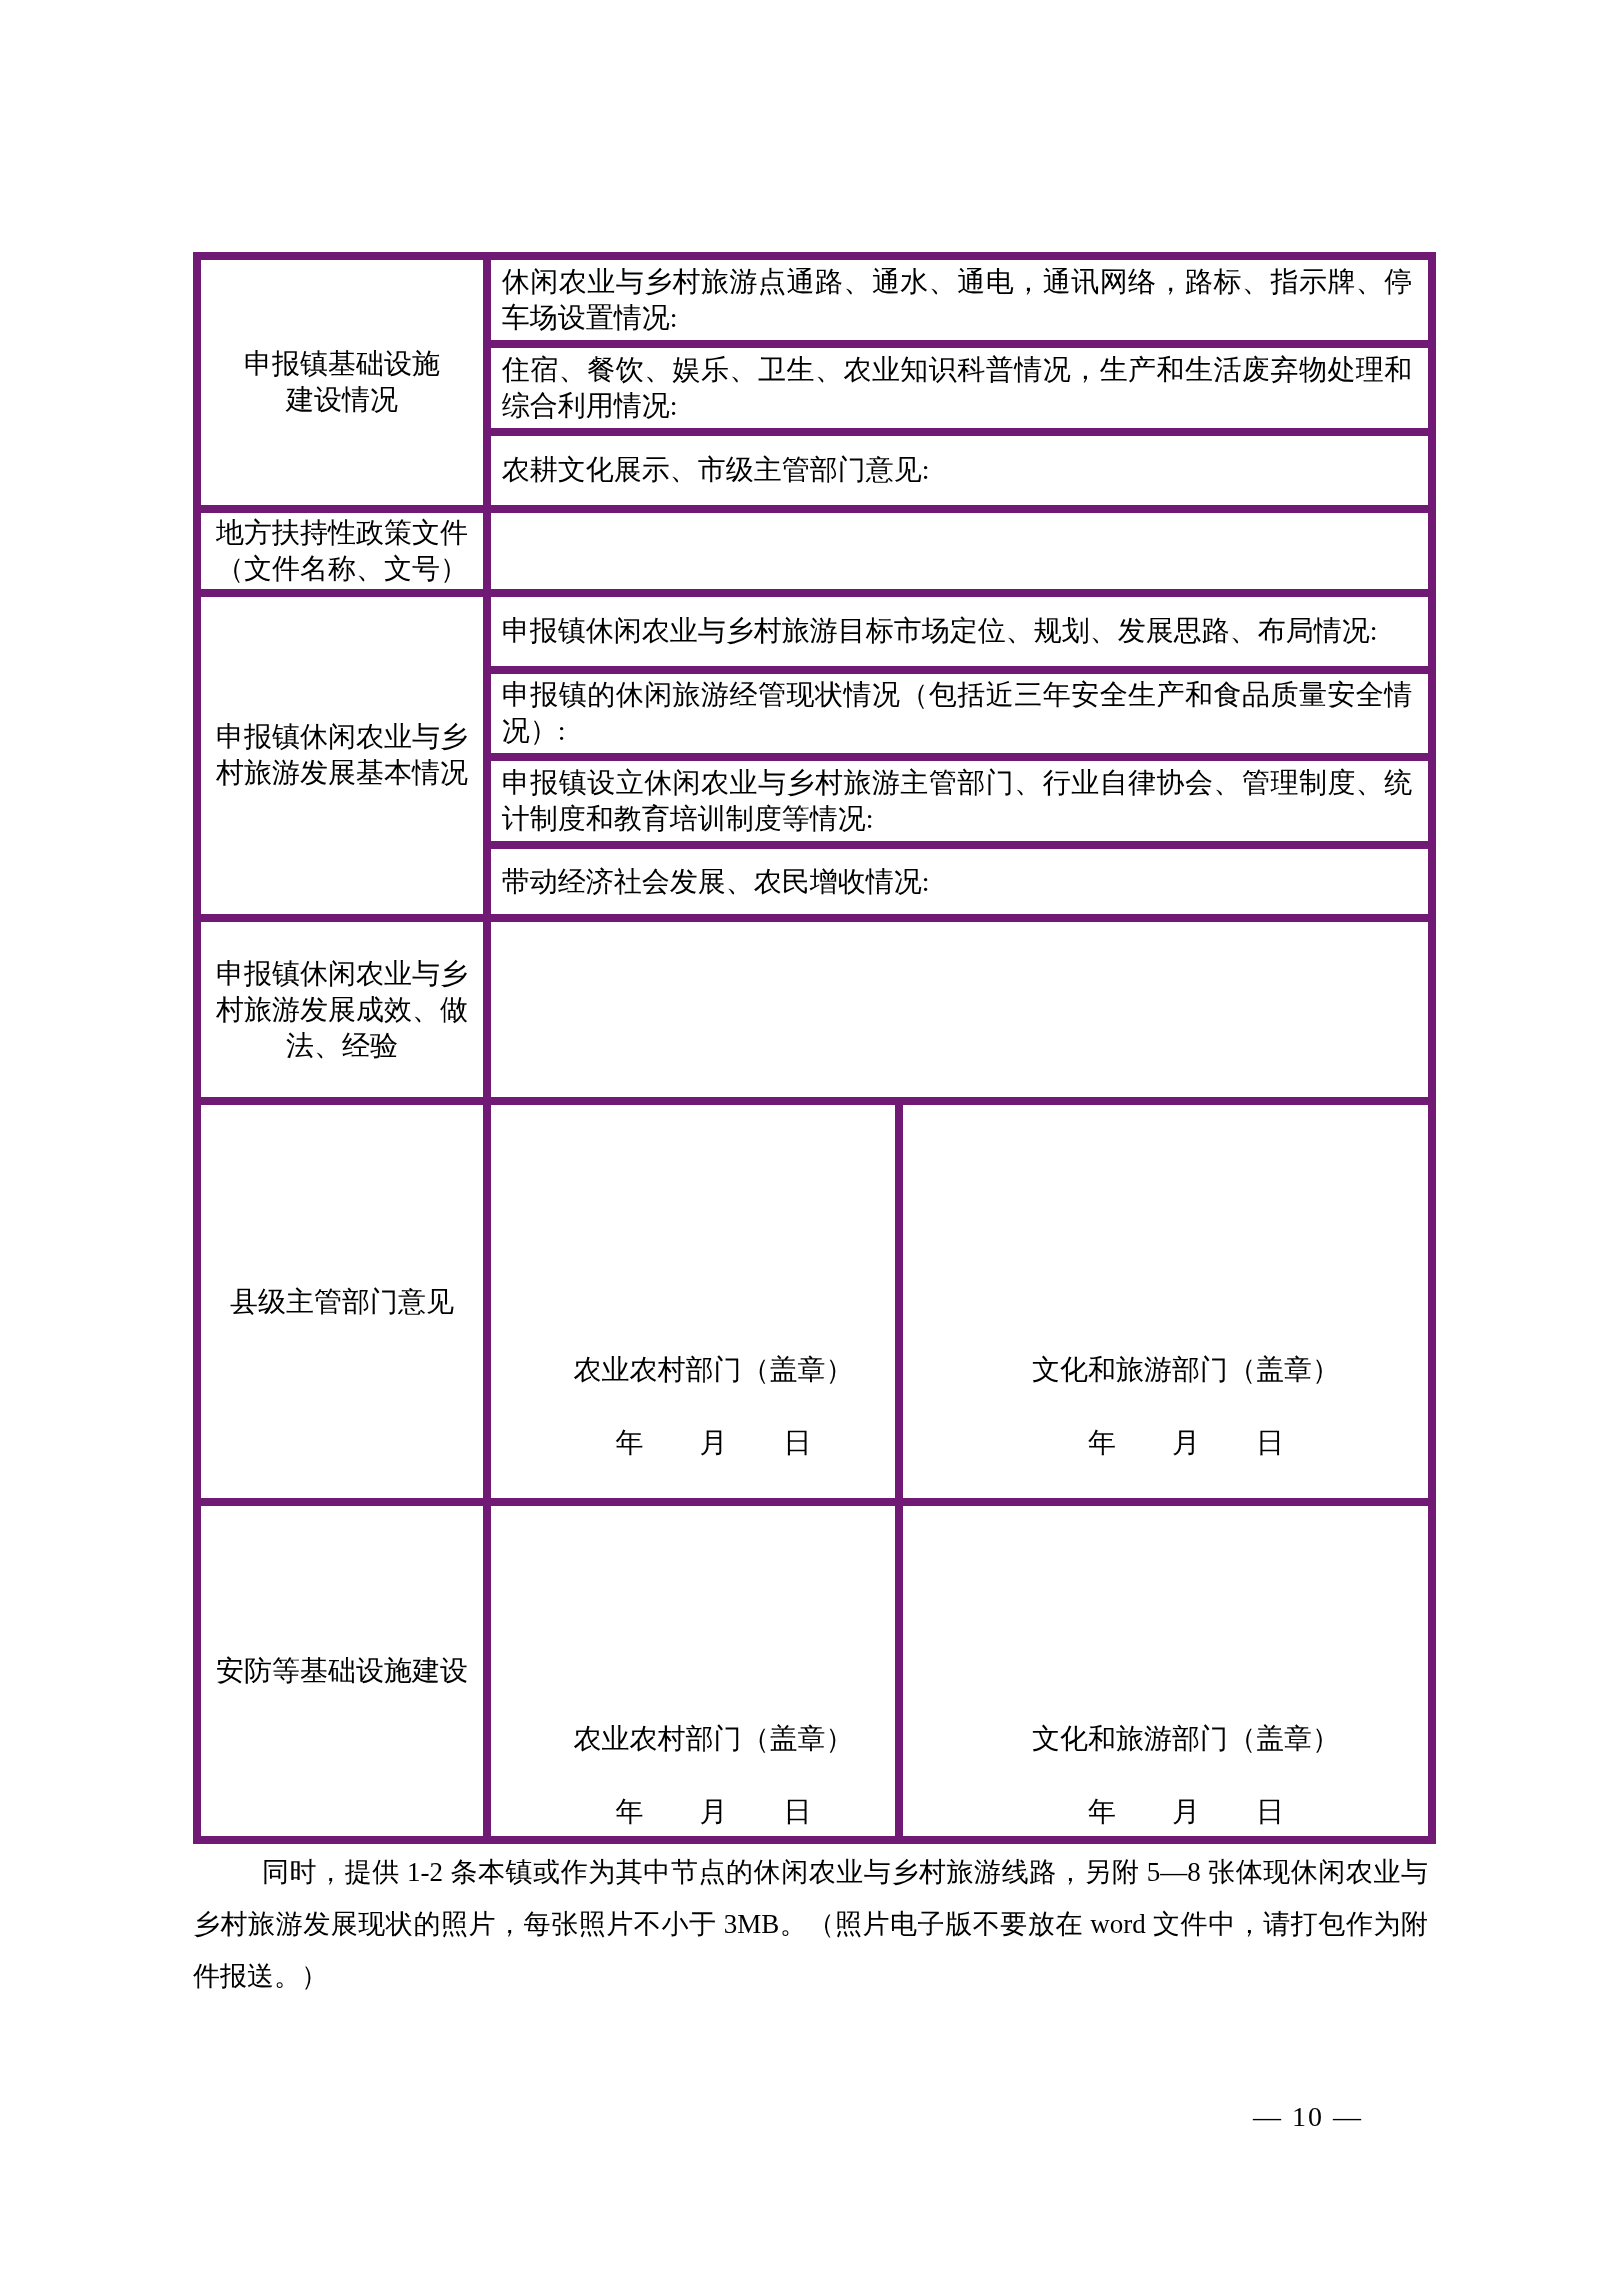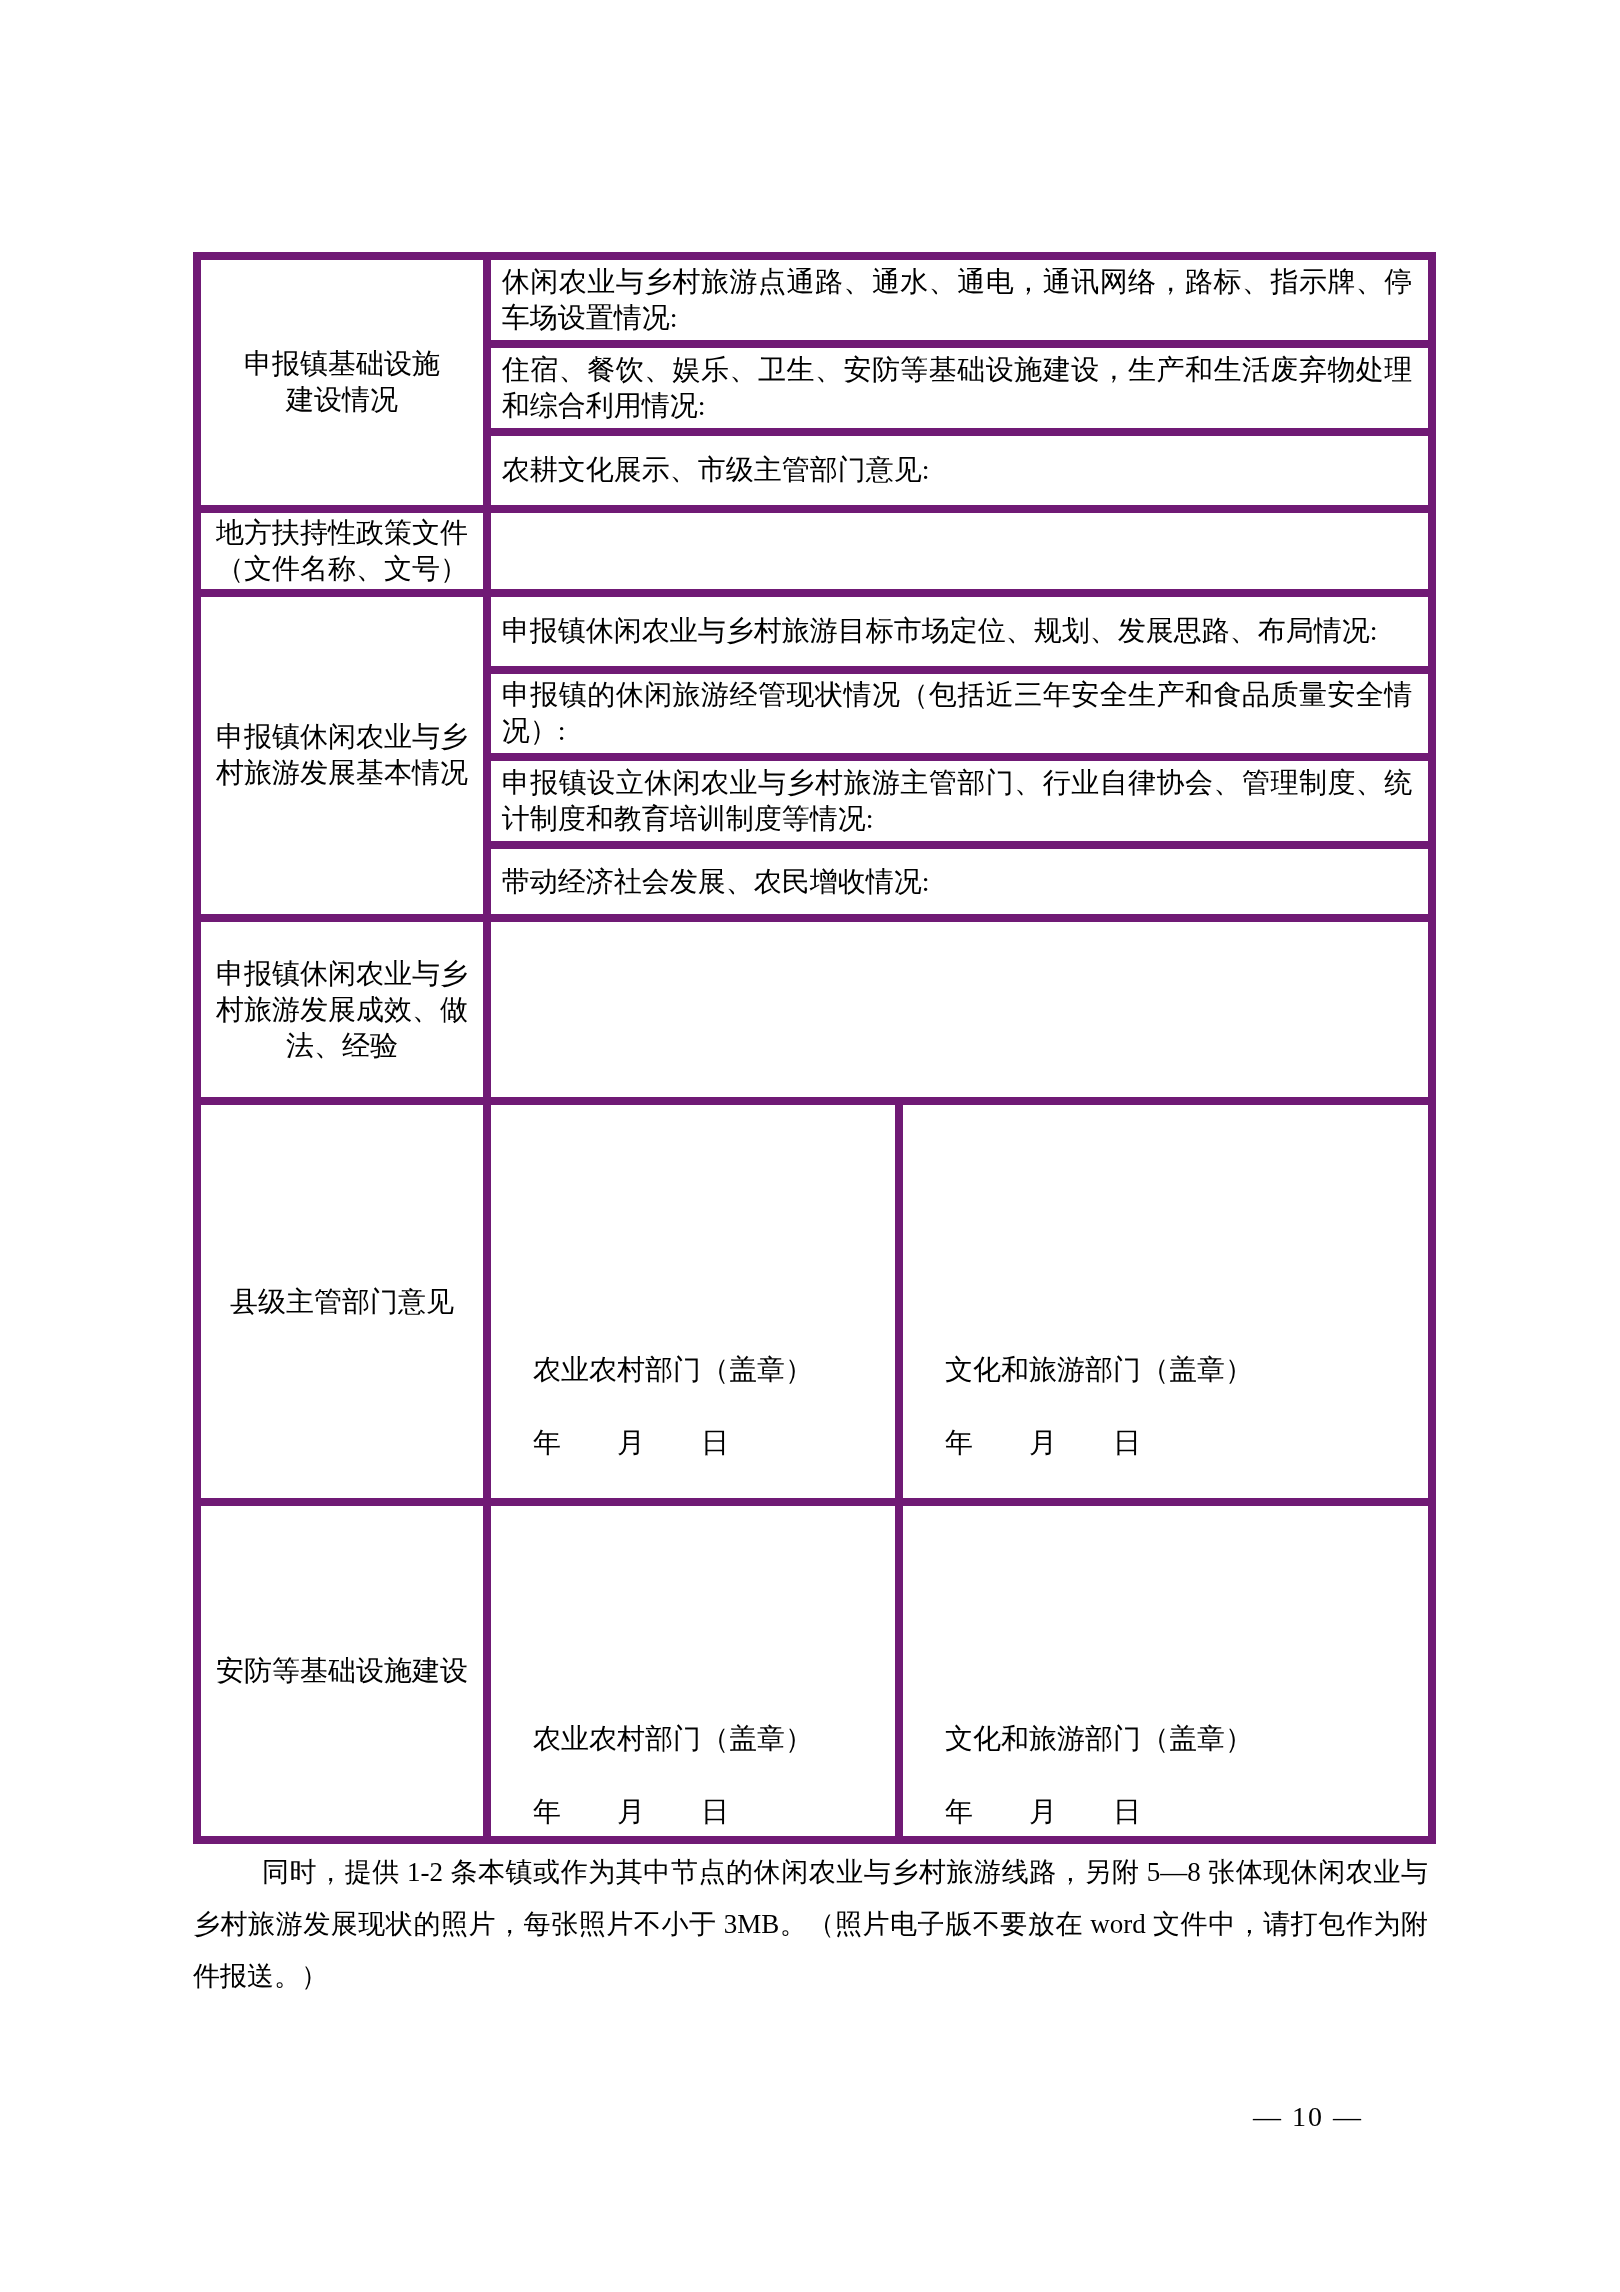--- a/index.html
+++ b/index.html
@@ -38,20 +38,21 @@
   }
   td.cnt{
     text-align:justify;
     text-justify:inter-character;
     vertical-align:middle;
     padding:3.9px 15.7px 3.9px 10.8px;
   }
   td.empty-cell{ vertical-align:middle; }
   td.sig{
     vertical-align:bottom;
+    text-align:center;
     padding-left:42px;
   }
   tr.r5 td.sig{ padding-bottom:37px; }
   tr.r6 td.sig{ padding-bottom:5.9px; }
   .sig-name{ margin-bottom:37px; }
   .note{
     position:absolute;
     left:193px;
     top:1819px;
     width:1235px;
@@ -86,21 +87,21 @@
       <col style="width:533px">
     </colgroup>
 
     <tbody>
         <tr class="h80">
       <td class="lbl" rowspan="3">申报镇基础设施
 建设情况</td>
       <td class="cnt" colspan="2">休闲农业与乡村旅游点通路、通水、通电，通讯网络，路标、指示牌、停车场设置情况:</td>
     </tr>
     <tr class="h80">
-      <td class="cnt" colspan="2">住宿、餐饮、娱乐、卫生、安防等基础设施建设，生产和生活废弃物处理和综合利用情况:</td>
+      <td class="cnt" colspan="2">住宿、餐饮、娱乐、卫生、农业知识科普情况，生产和生活废弃物处理和综合利用情况:</td>
     </tr>
     <tr class="h79">
       <td class="cnt" colspan="2">农耕文化展示、市级主管部门意见:</td>
     </tr>
 
     <tr class="h86 major">
       <td class="lbl">地方扶持性政策文件
 （文件名称、文号）</td>
       <td class="empty-cell" colspan="2"></td>
     </tr>

